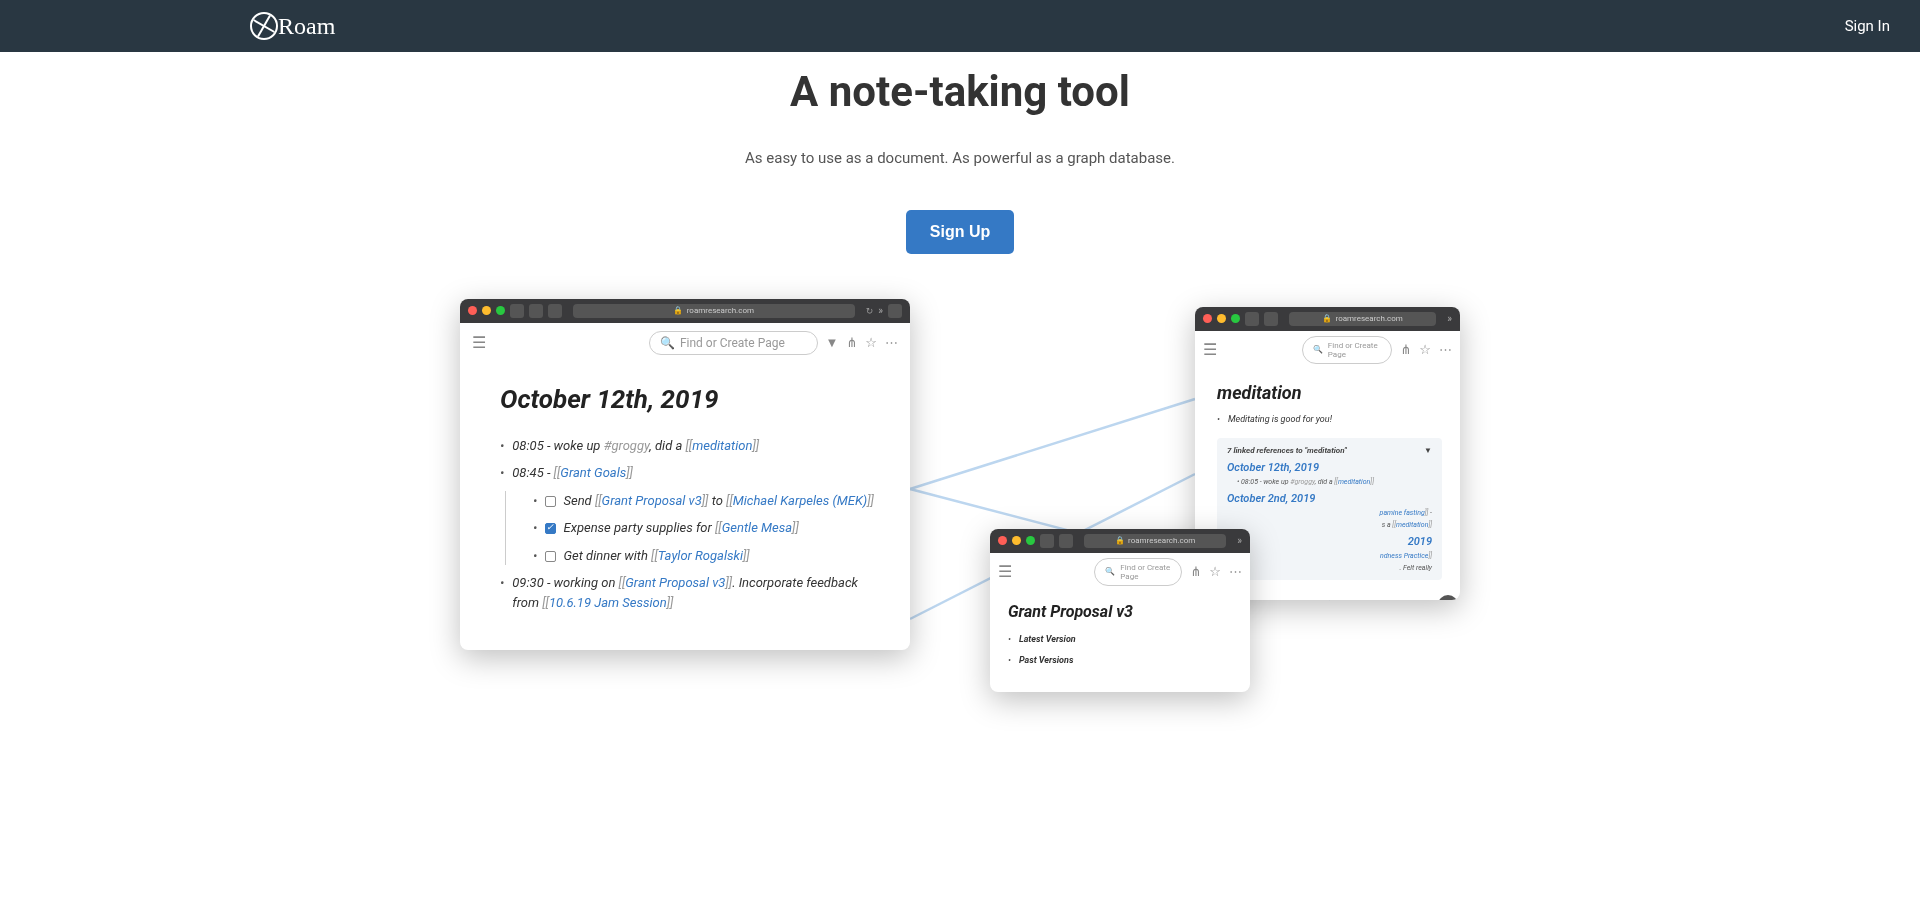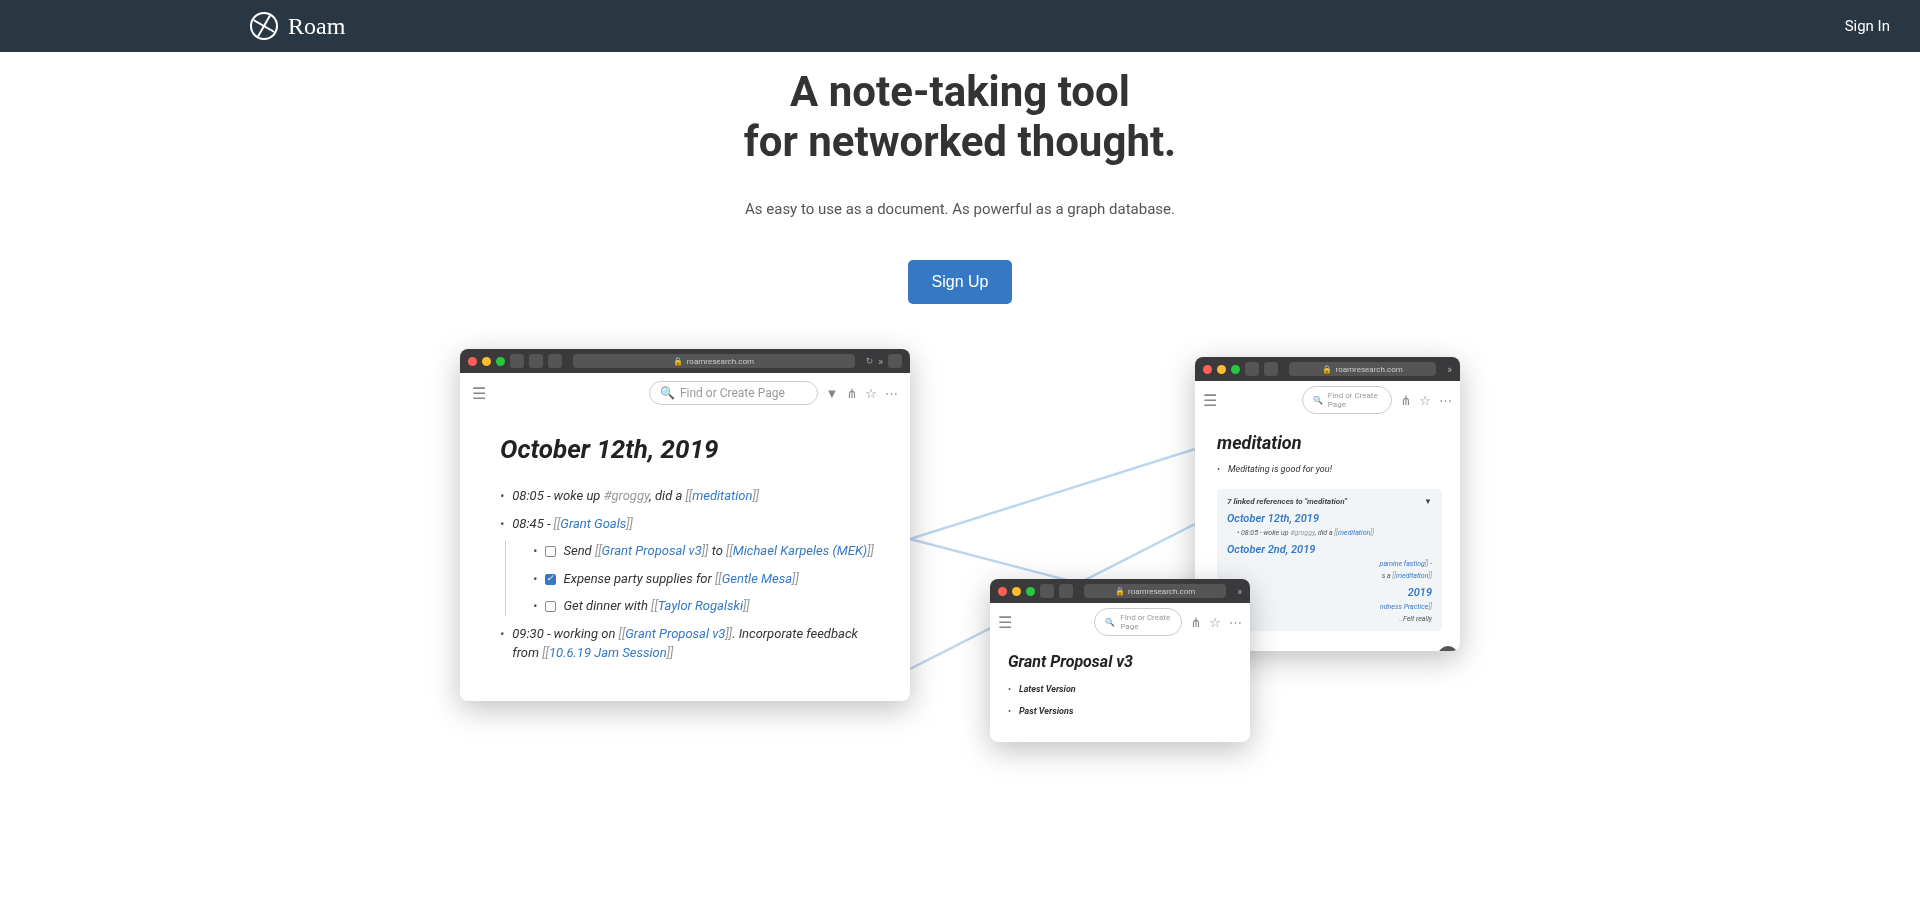--- a/index.html
+++ b/index.html
@@ -1,28 +1,28 @@
 <!DOCTYPE html>
 <html><head>
 <meta charset="utf-8">
 <style>
 * { margin:0; padding:0; box-sizing:border-box; }
 body { font-family: -apple-system, BlinkMacSystemFont, "Segoe UI", Roboto, Helvetica, Arial, sans-serif; background:#fff; color:#222; }
 .nav { background:#293742; height:52px; display:flex; align-items:center; justify-content:space-between; padding:0 30px 0 250px; }
-.brand { display:flex; align-items:center; gap:10px; }
+.brand { display:flex; align-items:center; }
 .brand-name { color:#fff; font-size:24px; font-family:Georgia,serif; }
 .logo-glyph { width:28px; height:28px; border:2.5px solid #fff; border-radius:50%; position:relative; }
 .logo-glyph::before,.logo-glyph::after { content:""; position:absolute; background:#fff; }
 .logo-glyph::before { width:2px; height:100%; left:50%; transform:translateX(-50%) rotate(30deg); }
 .logo-glyph::after { width:100%; height:2px; top:50%; transform:translateY(-50%) rotate(30deg); }
 .signin { color:#fff; font-size:15px; cursor:pointer; }
 .hero { text-align:center; padding-top:15px; }
 .headline { font-size:42px; font-weight:700; color:#333; line-height:1.2; }
 .subhead { margin-top:30px; font-size:15px; color:#555; line-height:1.5; }
-.signup-btn { margin-top:40px; background:#3579c5; color:#fff; border:none; border-radius:5px; padding:13px 24px; font-size:16px; font-weight:400; cursor:pointer; }
+.signup-btn { margin-top:40px; background:#3579c5; color:#fff; border:none; border-radius:5px; padding:13px 24px; font-size:16px; font-weight:700; cursor:pointer; }
 .stage { position:relative; width:1000px; height:450px; margin:45px auto 0; }
 .win { position:absolute; background:#fff; border-radius:8px; box-shadow:0 8px 30px rgba(0,0,0,.25); overflow:hidden; }
 .win-main { left:0; top:0; width:450px; }
 .win-med { right:0; top:8px; width:265px; }
 .win-gp { left:530px; top:230px; width:260px; }
 .titlebar { background:#3a3a3c; height:24px; display:flex; align-items:center; padding:0 8px; gap:5px; }
 .dots { display:flex; gap:5px; }
 .dot { width:9px; height:9px; border-radius:50%; }
 .dot.r{background:#ff5f57;}.dot.y{background:#febc2e;}.dot.g{background:#28c840;}
 .navarr { width:14px; height:14px; background:#555; border-radius:3px; }
@@ -66,21 +66,20 @@
   <div class="brand">
     <span class="logo-glyph"></span>
     <span class="brand-name">Roam</span>
   </div>
   <span class="signin">Sign In</span>
 </div>
 
 <div class="hero">
   <h1 class="headline">
     <span>A note-taking tool</span><br>
-    <span>for networked thought.</span>
   </h1>
   <p class="subhead">
     <span>As easy to use as a document. As powerful as a graph database.</span><br>
   </p>
   <button class="signup-btn">Sign Up</button>
 </div>
 
 <div class="stage">
   <svg class="lines" viewBox="0 0 1000 450">
     <line x1="450" y1="190" x2="735" y2="100" stroke="#bcd6ef" stroke-width="2.5"></line>

